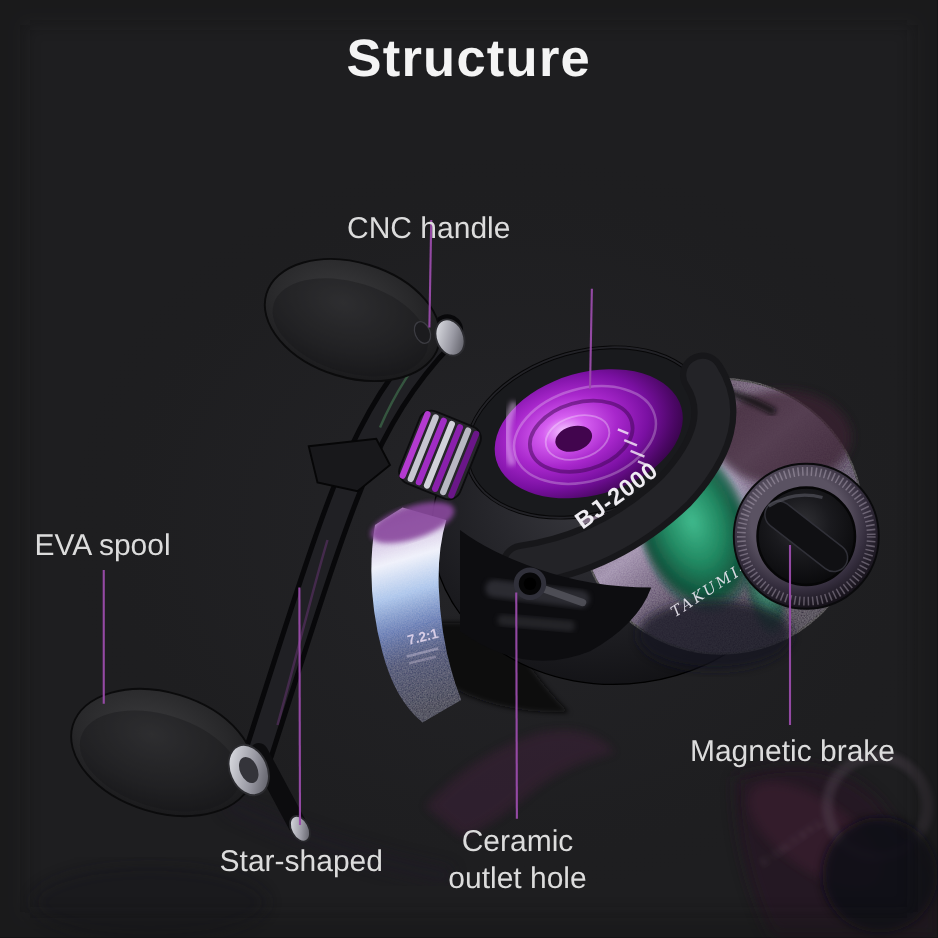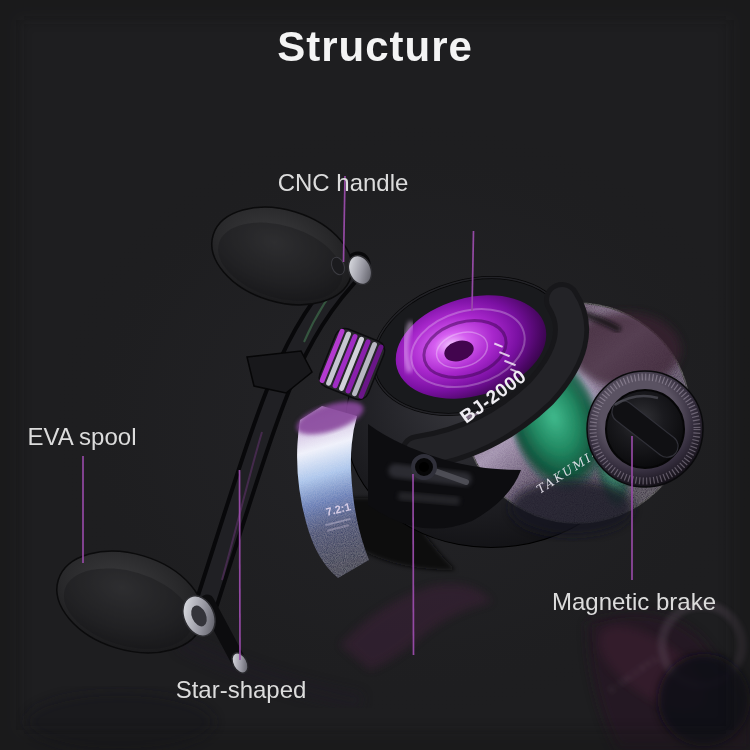--- a/index.html
+++ b/index.html
@@ -248,14 +248,18 @@
 </div>
 <div class="callout-label lbl-eva">
   <div>EVA spool</div>
 </div>
 <div class="callout-label lbl-brake">
   <div>Magnetic brake</div>
 </div>
 <div class="callout-label lbl-star">
   <div>Star-shaped</div>
 </div>
+<div class="callout-label lbl-ceramic">
+  <div>Ceramic</div>
+  <div>outlet hole</div>
+</div>
 
 </div>
 
 </body></html>

